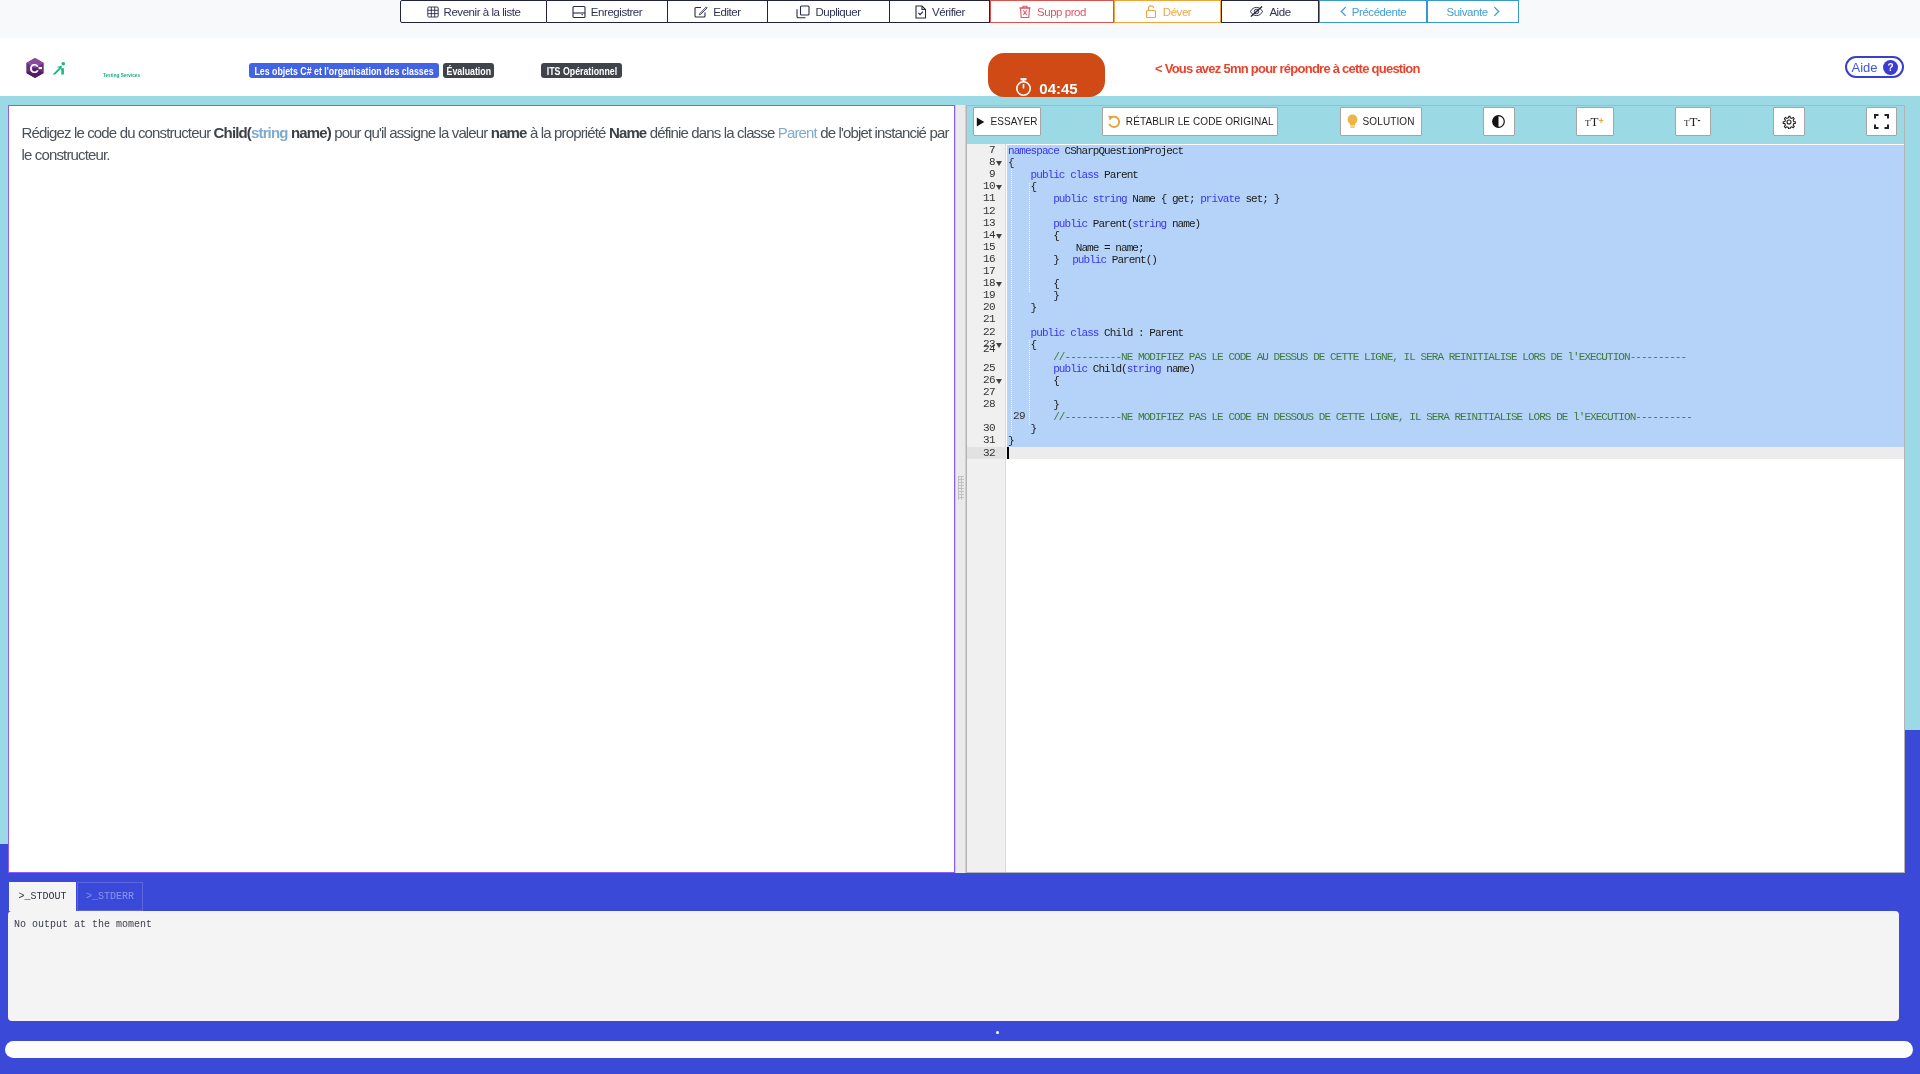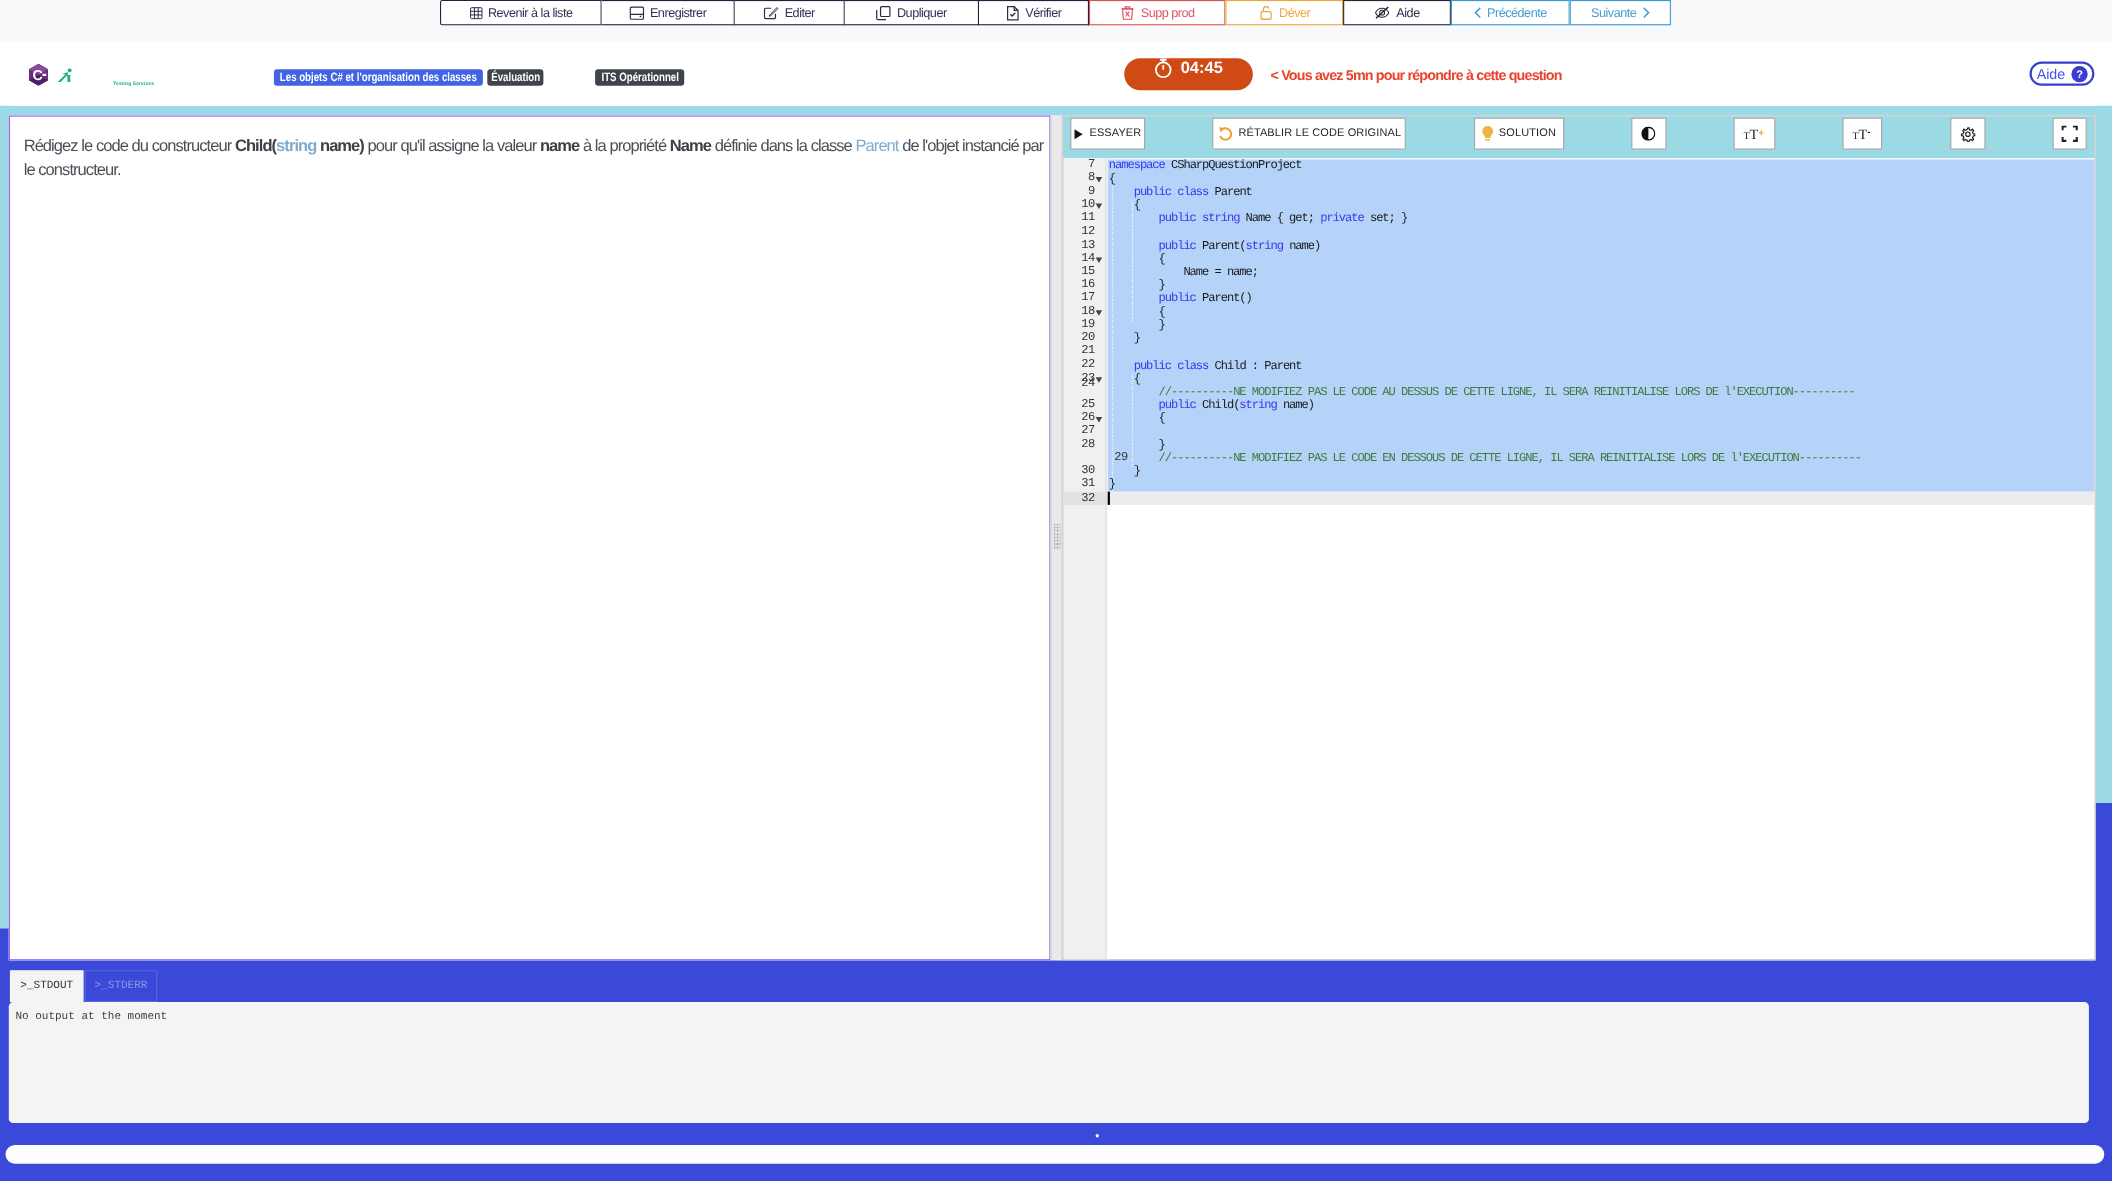--- a/index.html
+++ b/index.html
@@ -19,22 +19,22 @@
 .tbtn.red   { border-color:#d9534f; color:#e05566; }
 .tbtn.orange{ border-color:#eda63a; color:#efa648; }
 .tbtn.dark  { border-color:#23253c; }
 .tbtn.blue  { border-color:#3898d0; color:#44a0d4; }
 
 
 #header { position:absolute; left:0; top:38px; width:1920px; height:58px; background:#fff; }
 .badge { position:absolute; top:25px; height:15px; display:flex; align-items:center; justify-content:center;
   font-size:11px; font-weight:bold; color:#fff; border-radius:3px; }
 .badge span { transform:scaleX(0.8); white-space:nowrap; }
-#timer { position:absolute; left:1022px; top:15px; width:117px; height:29px; border-radius:16px;
-  background:#cf4a14; color:#fff; display:flex; align-items:flex-start; justify-content:center; gap:7px;
+#timer { position:absolute; left:988px; top:15px; width:117px; height:44px; border-radius:16px;
+  background:#cf4a14; color:#fff; display:flex; align-items:flex-end; justify-content:center; gap:7px;
   font-size:15px; font-weight:bold; }
 #redmsg { position:absolute; left:1155px; top:23px; font-size:13px; font-weight:bold; color:#e8432c;
   letter-spacing:-0.75px; }
 #aide { position:absolute; left:1845px; top:18px; width:59px; height:22px; border:2px solid #3a3ecc;
   border-radius:12px; background:#fff; display:flex; align-items:center; justify-content:center; gap:5px;
   font-size:13px; color:#4355e8; }
 
 
 .bgc { background:#9bd9e4; }
 .bgb { background:#3a49d8; }
@@ -325,21 +325,21 @@
     <div class="iguide" style="left:62px;top:196px;height:85px;"></div>
   <div class="cl" style="top: 1px;"><span class="k">namespace</span> CSharpQuestionProject</div>
       <div class="cl" style="top: 13.1px;">{</div>
       <div class="cl" style="top: 25.2px;">    <span class="k">public</span> <span class="k">class</span> Parent</div>
       <div class="cl" style="top: 37.3px;">    {</div>
       <div class="cl" style="top: 49.4px;">        <span class="k">public</span> <span class="k">string</span> Name { get; <span class="k">private</span> set; }</div>
       <div class="cl" style="top: 73.6px;">        <span class="k">public</span> Parent(<span class="k">string</span> name)</div>
       <div class="cl" style="top: 85.7px;">        {</div>
       <div class="cl" style="top: 97.8px;">            Name = name;</div>
       <div class="cl" style="top: 109.9px;">        }</div>
-      <div class="cl" style="top: 122px;">        <span class="k">public</span> Parent()</div>
+      <div class="cl" style="top: 110px; padding-left: 19px;">        <span class="k">public</span> Parent()</div>
       <div class="cl" style="top: 134.1px;">        {</div>
       <div class="cl" style="top: 146.2px;">        }</div>
       <div class="cl" style="top: 158.3px;">    }</div>
       <div class="cl" style="top: 182.5px;">    <span class="k">public</span> <span class="k">class</span> Child : Parent</div>
       <div class="cl" style="top: 194.6px;">    {</div>
       <div class="cl" style="top: 206.7px;">        <span class="c">//----------NE MODIFIEZ PAS LE CODE AU DESSUS DE CETTE LIGNE, IL SERA REINITIALISE LORS DE l'EXECUTION----------</span></div>
       <div class="cl" style="top: 218.8px;">        <span class="k">public</span> Child(<span class="k">string</span> name)</div>
       <div class="cl" style="top: 230.9px;">        {</div>
       <div class="cl" style="top: 255.1px;">        }</div>
       <div class="cl" style="top: 267.2px;">        <span class="c">//----------NE MODIFIEZ PAS LE CODE EN DESSOUS DE CETTE LIGNE, IL SERA REINITIALISE LORS DE l'EXECUTION----------</span></div>

